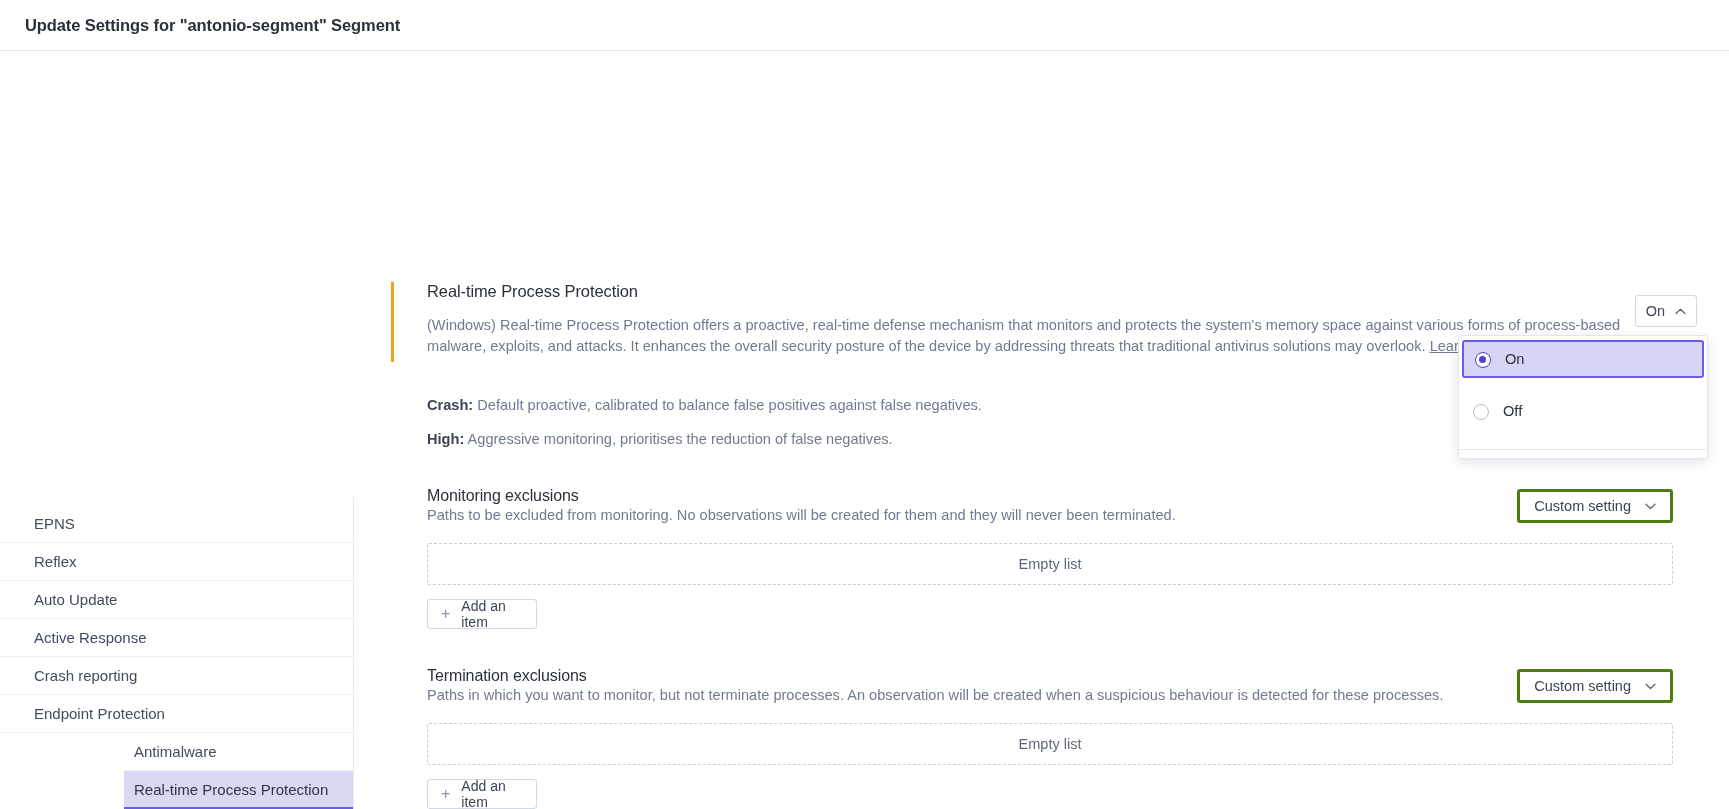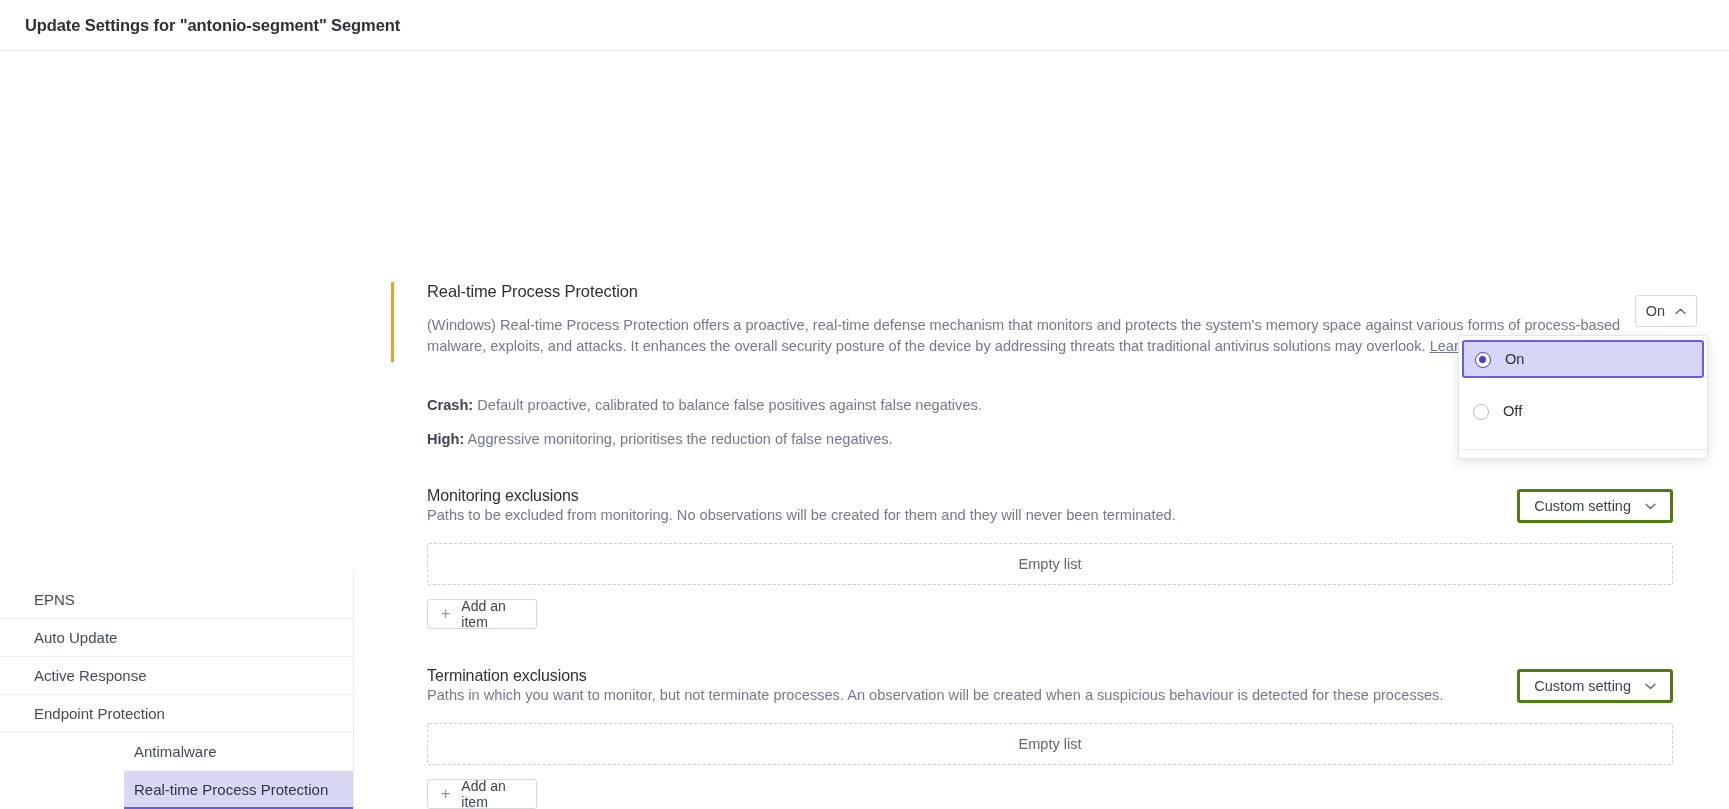--- a/index.html
+++ b/index.html
@@ -313,24 +313,30 @@
     <div class="titlebar-text">Update Settings for "antonio-segment" Segment</div>
   </div>
 
   <div class="body-split">
 
     <div class="sidebar">
       <div class="nav-item">
         <span>EPNS</span>
       </div>
       <div class="nav-item">
+        <span>Reflex</span>
+      </div>
+      <div class="nav-item">
         <span>Auto Update</span>
       </div>
       <div class="nav-item">
         <span>Active Response</span>
+      </div>
+      <div class="nav-item">
+        <span>Crash reporting</span>
       </div>
       <div class="nav-item">
         <span>Endpoint Protection</span>
       </div>
       <div class="nav-sub-wrap">
         <div class="nav-item level2">
           <span>Antimalware</span>
         </div>
         <div class="nav-item level2 selected">
           <span>Real-time Process Protection</span>

